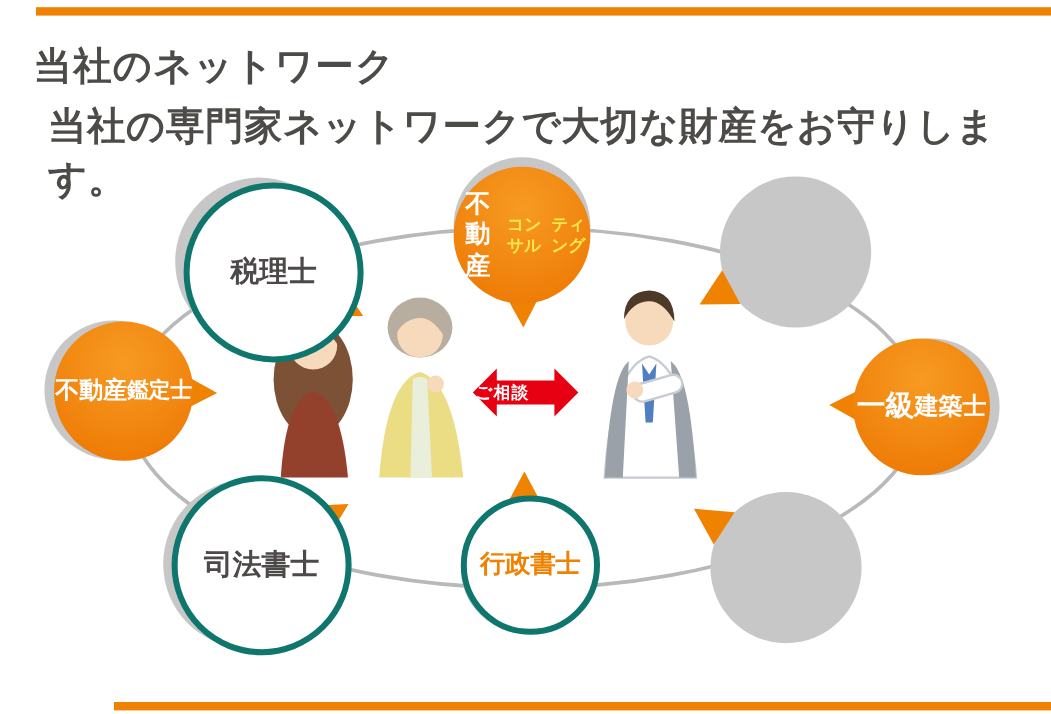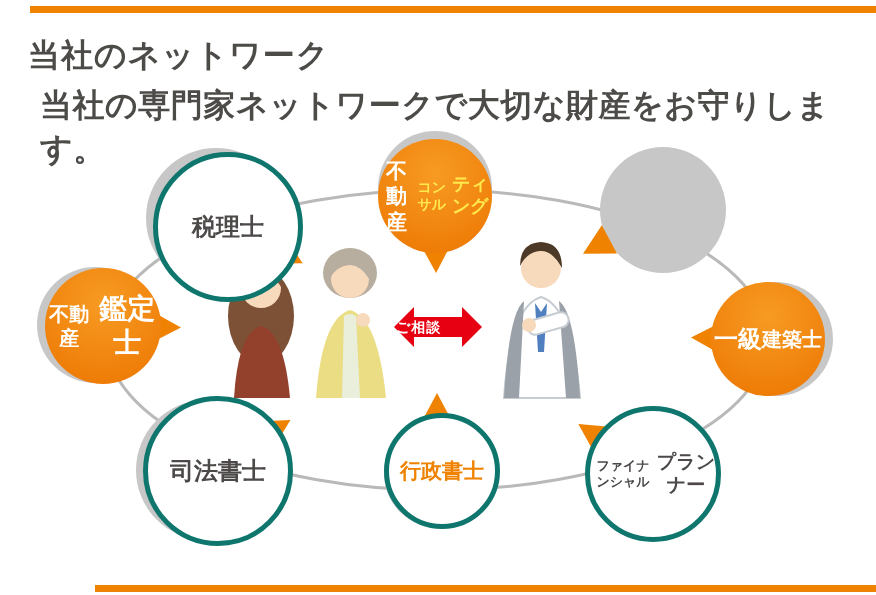--- a/index.html
+++ b/index.html
@@ -83,44 +83,40 @@
     <polygon points="394,327 414,307 414,317 462,317 462,307 482,327 462,347 462,337 414,337 414,347" fill="#e60012"></polygon>
   </svg>
 
   <div class="node white" style="left:153px;top:152px;width:140px;height:140px;">
     <span class="lbl dark" style="font-size:24px">税理士</span>
   </div>
 
   <div class="node orange" style="left:378px;top:139px;width:114px;height:114px;">
     <span class="lbl white-text" style="font-size:21px">不動産</span>
     <span class="lbl yellow" style="font-size:14px">コンサル</span>
-    <span class="lbl yellow" style="font-size:18px">ティング</span>
+    <span class="lbl yellow" style="font-size:14px">ティング</span>
   </div>
 
 
   <div class="node orange" style="left:45px;top:268px;width:116px;height:116px;">
     <span class="lbl white-text" style="font-size:20px">不動産</span>
-    <span class="lbl white-text" style="font-size:28px">鑑定士</span>
+    <span class="lbl white-text" style="font-size:18px">鑑定士</span>
   </div>
 
   <div class="node orange" style="left:711px;top:282px;width:114px;height:114px;">
     <span class="lbl white-text" style="font-size:24px">一級</span>
     <span class="lbl white-text" style="font-size:20px">建築士</span>
   </div>
 
   <div class="node white" style="left:143px;top:396px;width:140px;height:140px;">
     <span class="lbl dark" style="font-size:24px">司法書士</span>
   </div>
 
   <div class="node white" style="left:384px;top:413px;width:106px;height:106px;">
     <span class="lbl orange-text" style="font-size:21px">行政書士</span>
   </div>
 
-  <div class="node white" style="left:585px;top:406px;width:126px;height:126px;">
-    <span class="lbl dark" style="font-size:13px">ファイナンシャル</span>
-    <span class="lbl dark" style="font-size:19px">プランナー</span>
-  </div>
 
   <div class="arrow-label">ご相談</div>
 
   <div class="bar-bottom"></div>
 
 </div>
 
 </body></html>

